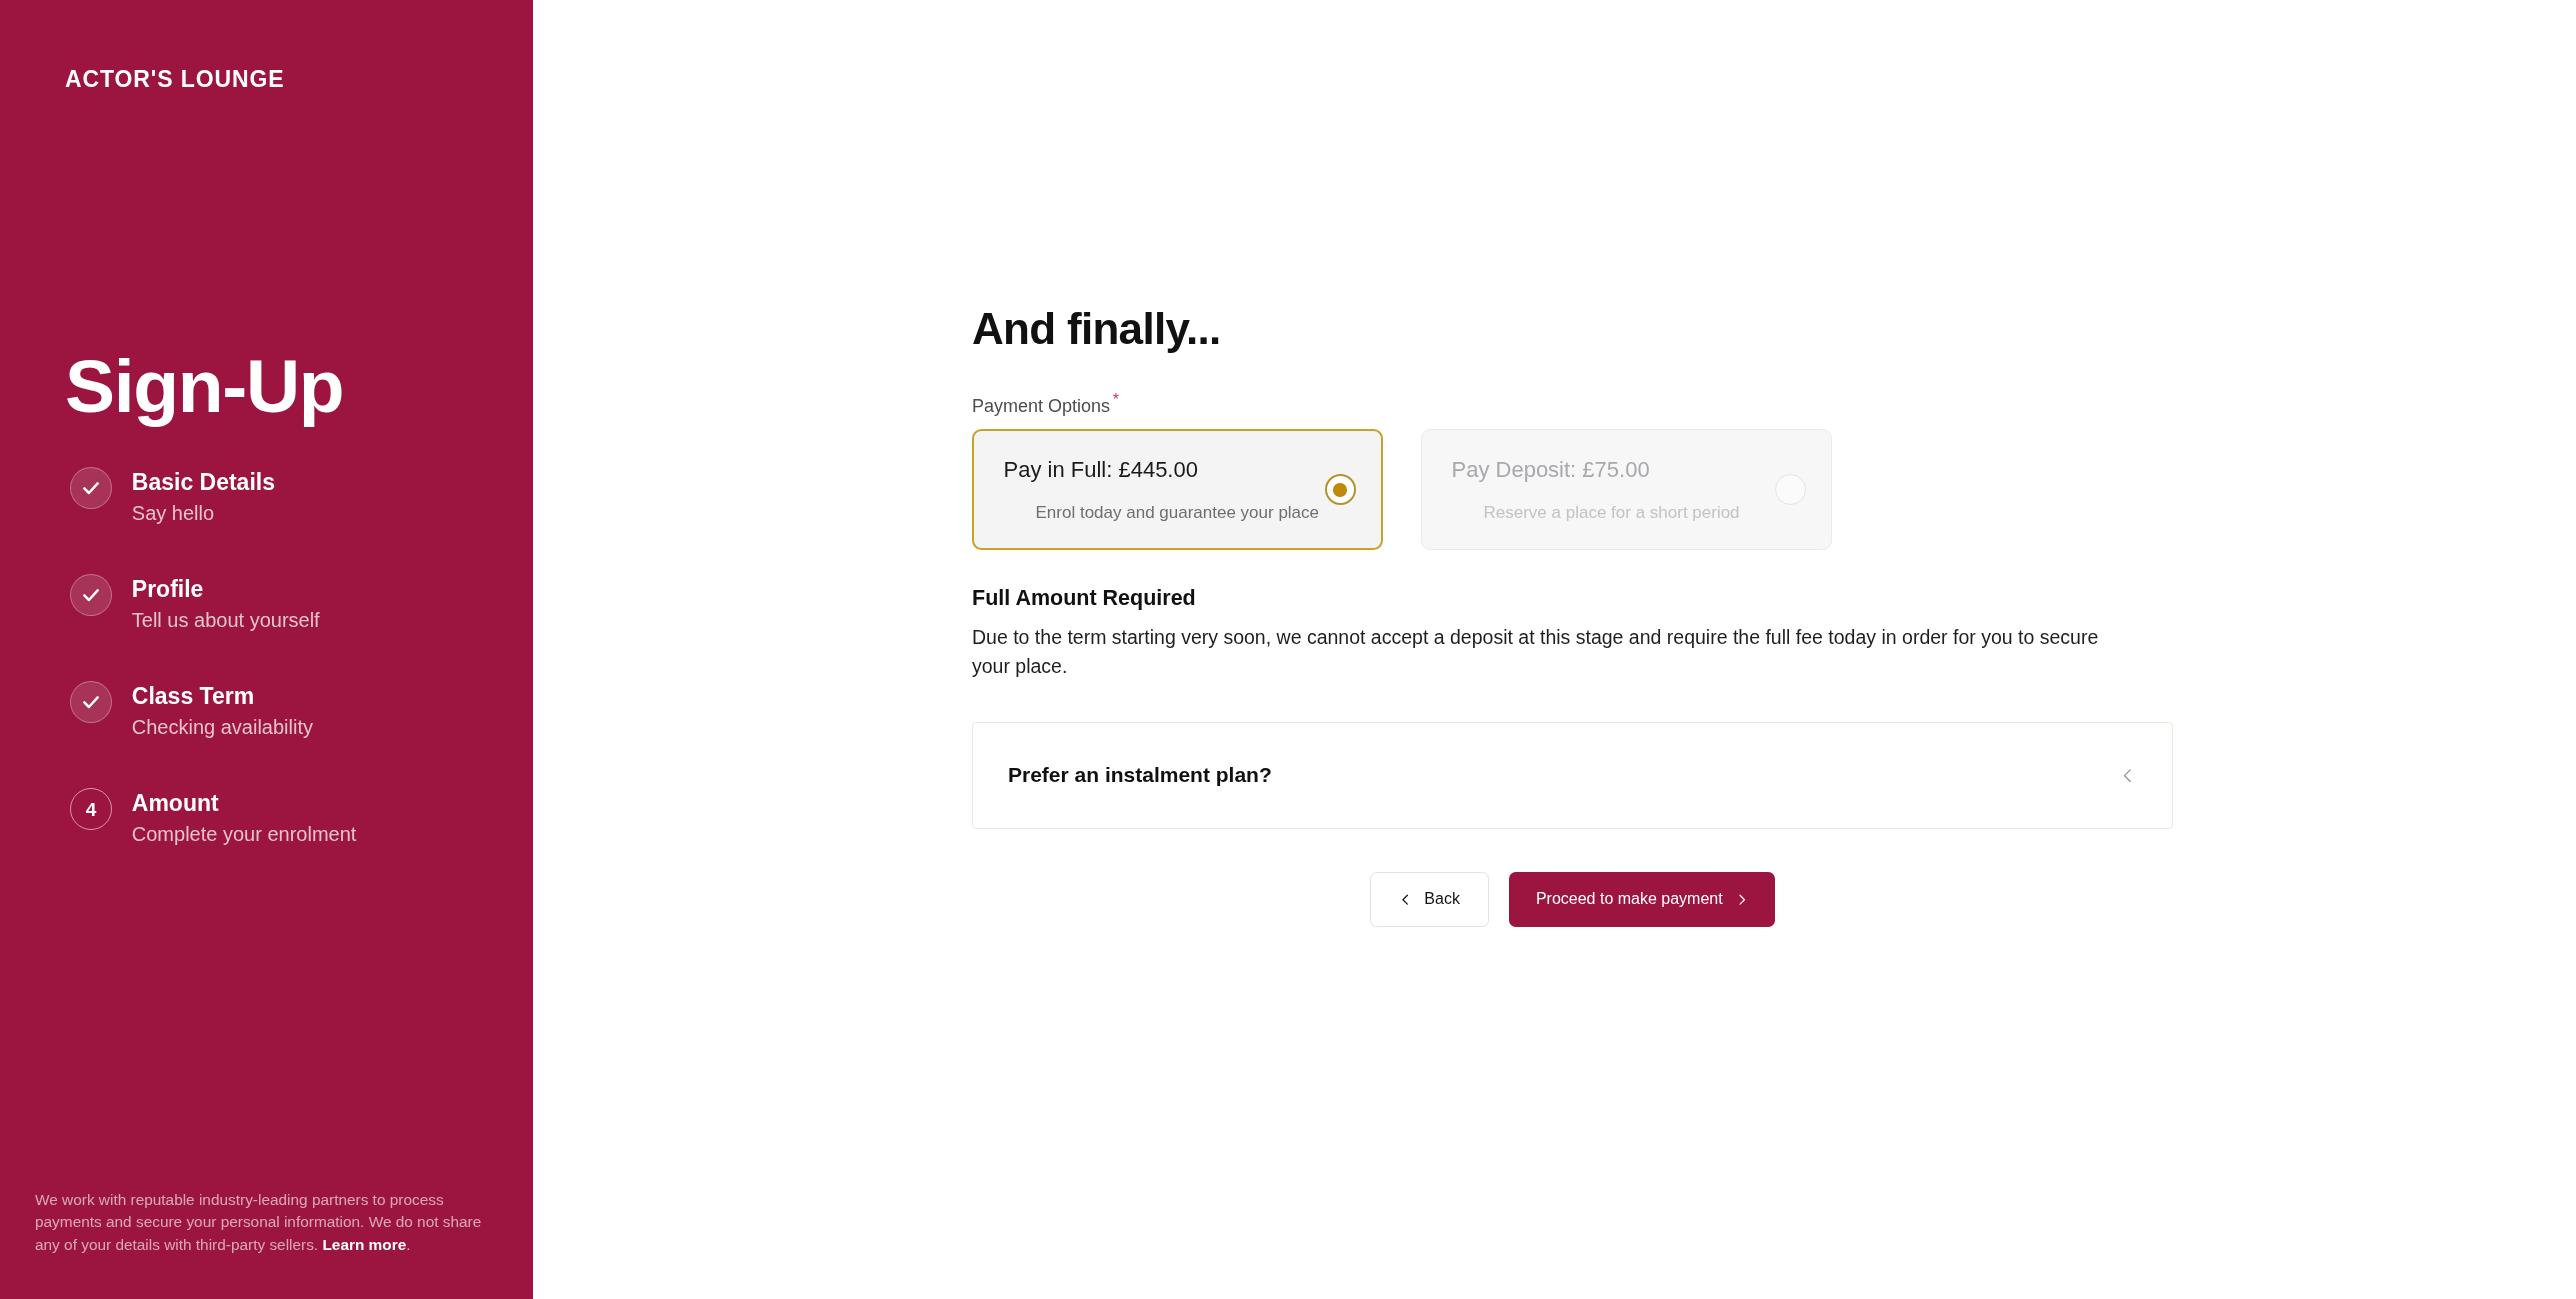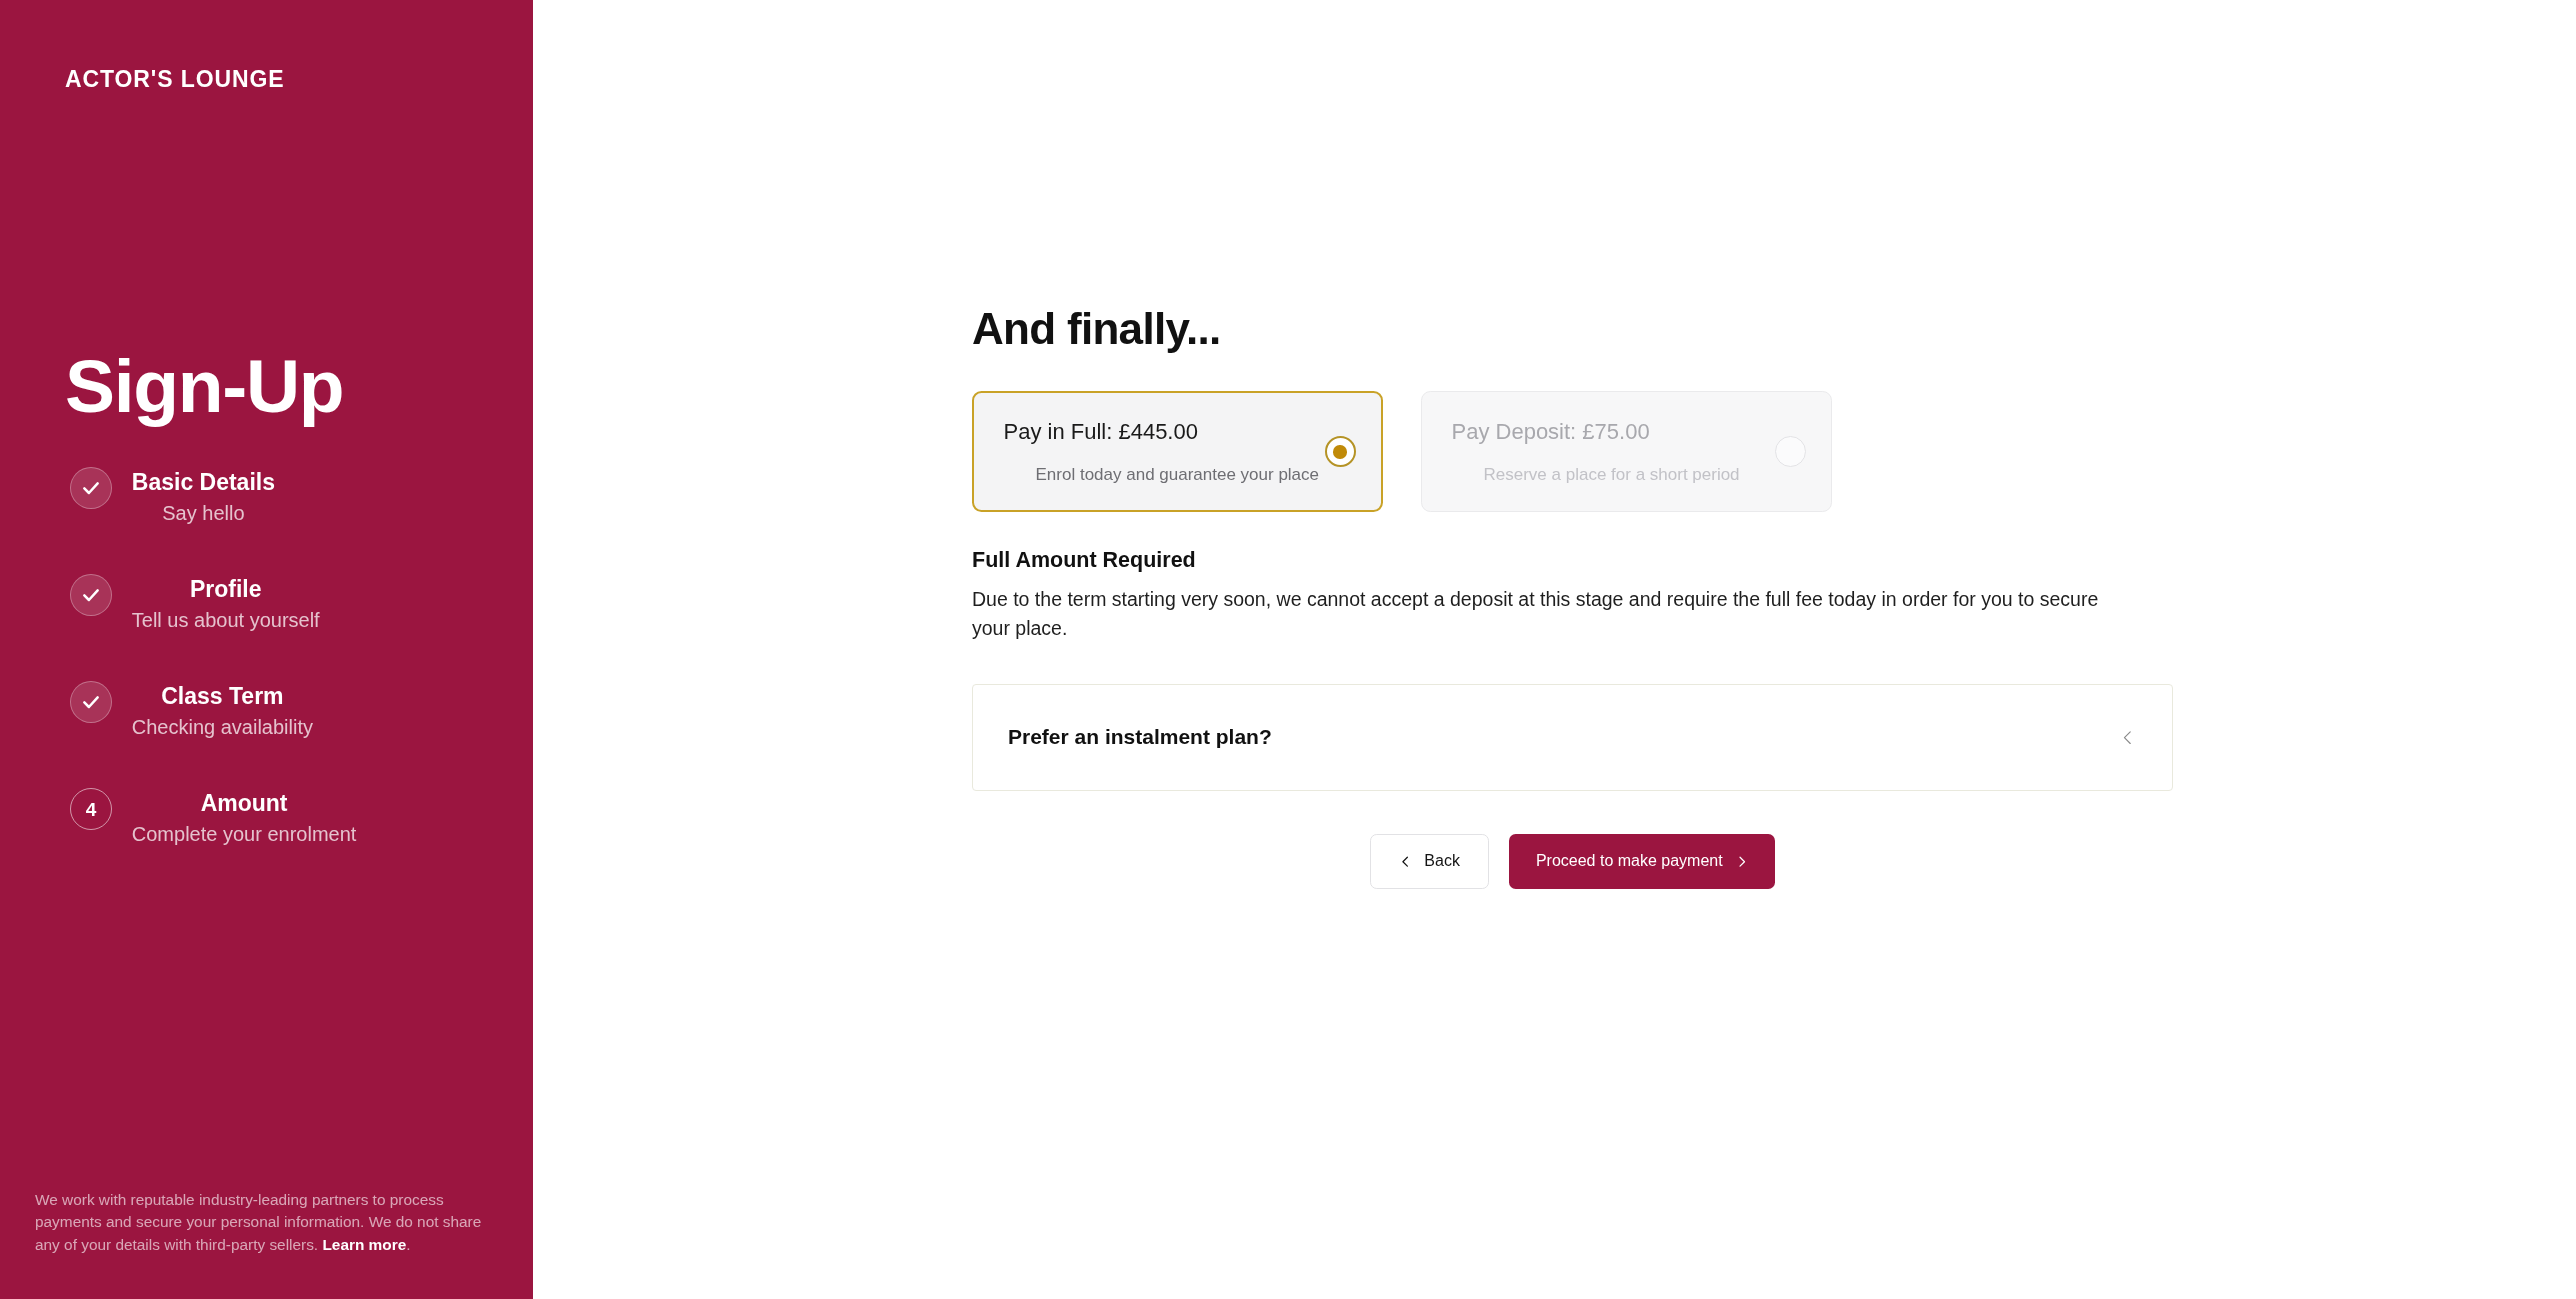--- a/index.html
+++ b/index.html
@@ -50,21 +50,21 @@
 
   .signup-title {
     font-size: 75px;
     font-weight: bold;
     line-height: 1.0;
     letter-spacing: -1.3px;
     color: #ffffff;
     margin-bottom: 43px;
   }
 
-  .steps { position: relative; text-align: center; }
+  .steps { position: relative; }
 
   .step {
     position: relative;
     display: flex;
     align-items: flex-start;
     min-height: 107px;
   }
   .step:last-child { min-height: 0; }
 
   .step-marker {
@@ -400,20 +400,23 @@
     <div class="sidebar-footer">
       <span>We work with reputable industry-leading partners to process payments and secure your personal information. We do not share any of your details with third-party sellers. </span><a href="#">Learn more</a><span>.</span>
     </div>
   </aside>
 
   <main class="main">
     <div class="content">
 
       <h2 class="page-title">And finally...</h2>
 
+      <div class="field-label">
+        <span>Payment Options</span><span class="req">*</span>
+      </div>
 
       <div class="options-row">
 
         <div class="option-card selected">
           <div>
             <div class="opt-title">Pay in Full: £445.00</div>
             <div class="opt-sub">Enrol today and guarantee your place</div>
           </div>
           <span class="radio on"></span>
         </div>

